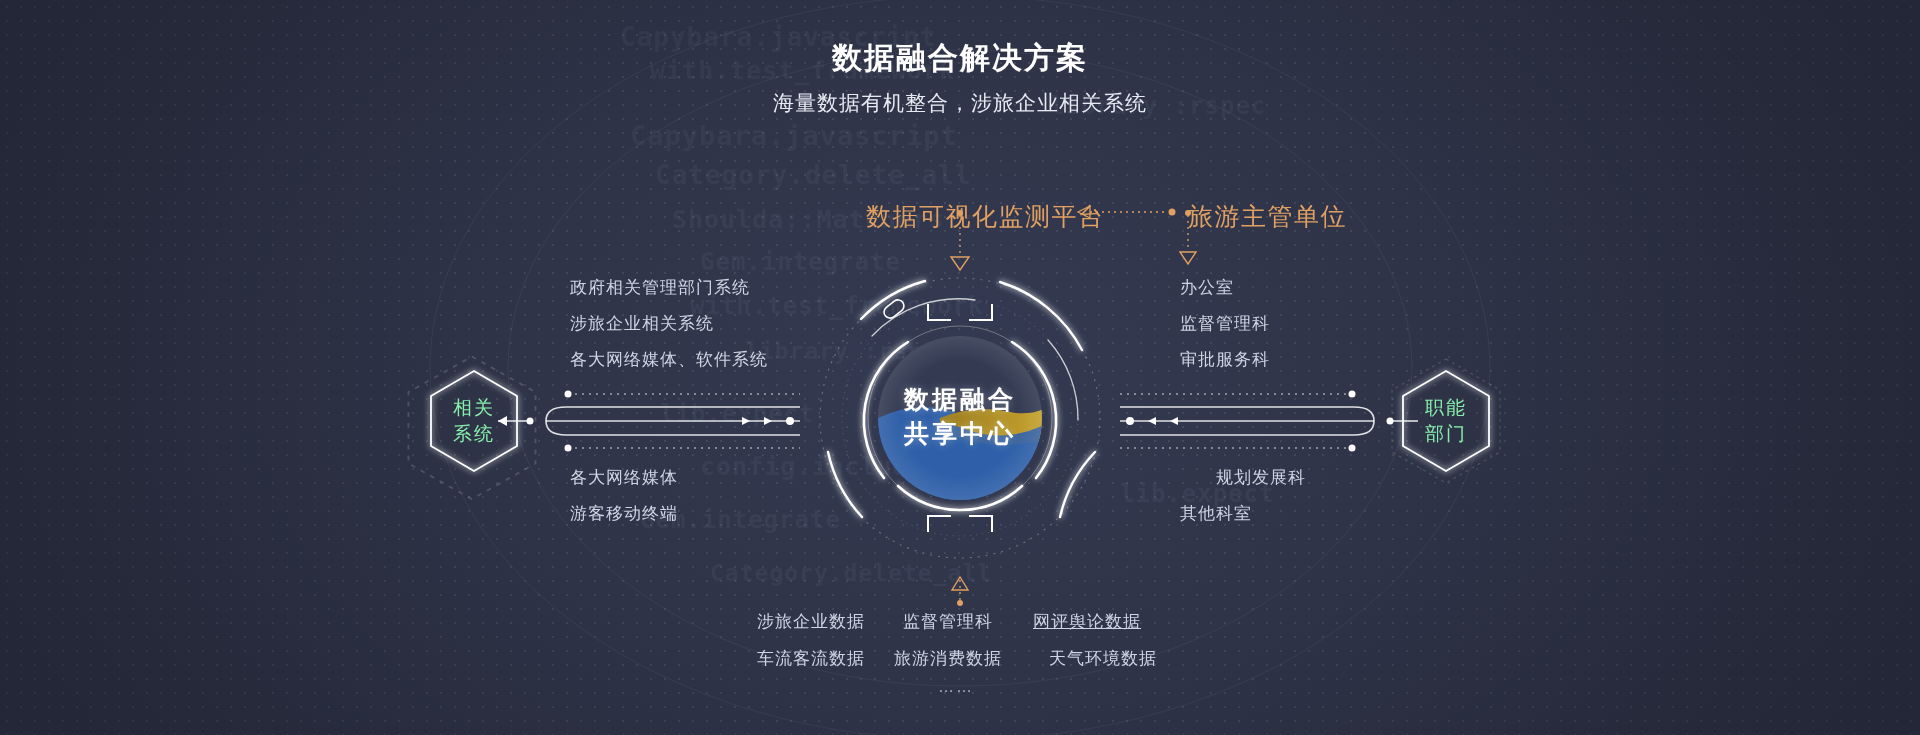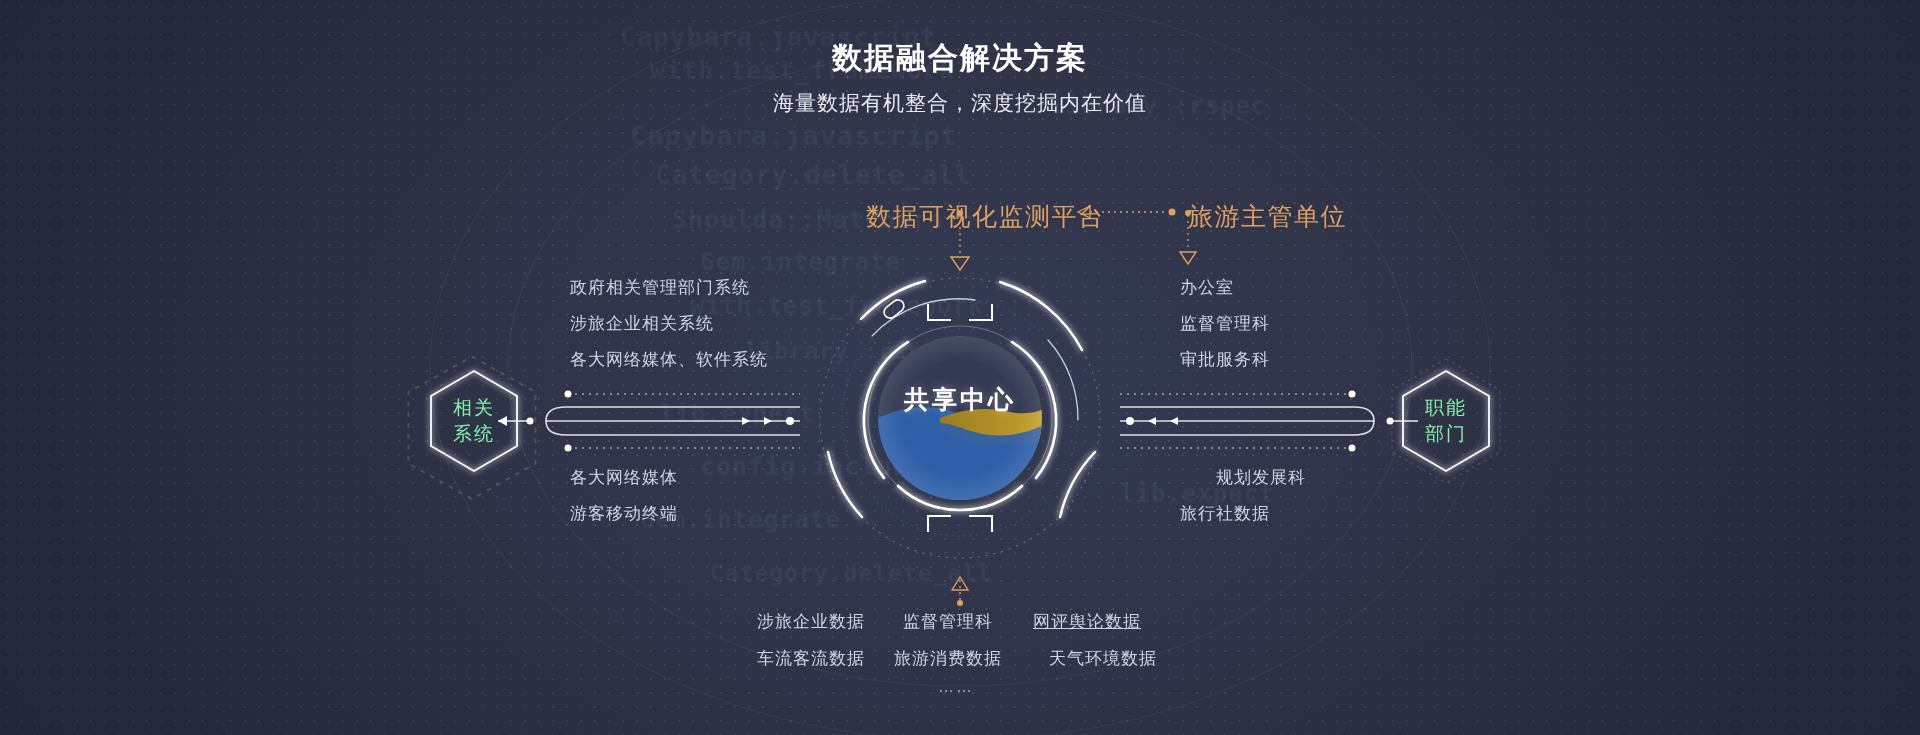--- a/index.html
+++ b/index.html
@@ -225,26 +225,27 @@
         <circle cx="960" cy="418" r="82" fill="#333a52"></circle>
         <path d="M878 418 Q920 398 960 414 Q1000 430 1042 410 L1042 505 L878 505 Z" fill="#2f5fa8"></path>
         <path d="M940 418 Q975 404 1010 412 Q1030 416 1046 408 L1046 440 Q1010 448 975 442 Q955 438 940 430 Z" fill="url(#goldGrad)"></path>
         <path d="M878 430 Q925 414 962 428 Q1002 444 1042 426 L1042 505 L878 505 Z" fill="#2f5fa8" opacity="0.92"></path>
       </g>
       <circle cx="960" cy="418" r="82" fill="url(#hubGlow)" stroke="none"></circle>
     </g>
   </svg>
 
   <div class="title">数据融合解决方案</div>
-  <div class="subtitle">海量数据有机整合，深度挖掘内在价值</div>
+  <div class="subtitle">海量数据有机整合，涉旅企业相关系统</div>
 
   <div class="lbl-orange" style="left:866px;top:200px;">数据可视化监测平台</div>
   <div class="lbl-orange" style="left:1188px;top:200px;">旅游主管单位</div>
 
   <div class="hub-text" style="left:860px;top:382px;width:200px;">
+    <div>数据融合</div>
     <div>共享中心</div>
   </div>
 
   <div class="hex-text" style="left:424px;top:395px;width:100px;">
     <div>相关</div>
     <div>系统</div>
   </div>
   <div class="hex-text" style="left:1396px;top:395px;width:100px;">
     <div>职能</div>
     <div>部门</div>
@@ -255,21 +256,21 @@
   <div class="lbl" style="left:570px;top:348px;">各大网络媒体、软件系统</div>
 
   <div class="lbl" style="left:570px;top:466px;">各大网络媒体</div>
   <div class="lbl" style="left:570px;top:502px;">游客移动终端</div>
 
   <div class="lbl" style="left:1180px;top:276px;">办公室</div>
   <div class="lbl" style="left:1180px;top:312px;">监督管理科</div>
   <div class="lbl" style="left:1180px;top:348px;">审批服务科</div>
 
   <div class="lbl" style="left:1180px;top:466px;margin-left:36px;">规划发展科</div>
-  <div class="lbl" style="left:1180px;top:502px;">旅行社数据</div>
+  <div class="lbl" style="left:1180px;top:502px;">其他科室</div>
 
   <div class="lbl" style="left:757px;top:610px;">涉旅企业数据</div>
   <div class="lbl" style="left:757px;top:647px;">车流客流数据</div>
   <div class="lbl" style="left:903px;top:610px;">监督管理科</div>
   <div class="lbl" style="left:894px;top:647px;">旅游消费数据</div>
   <div class="lbl" style="left:1033px;top:610px;text-decoration:underline;">网评舆论数据</div>
   <div class="lbl" style="left:1049px;top:647px;">天气环境数据</div>
   <div class="ellipsis" style="left:938px;top:678px;">……</div>
 
 </div>

